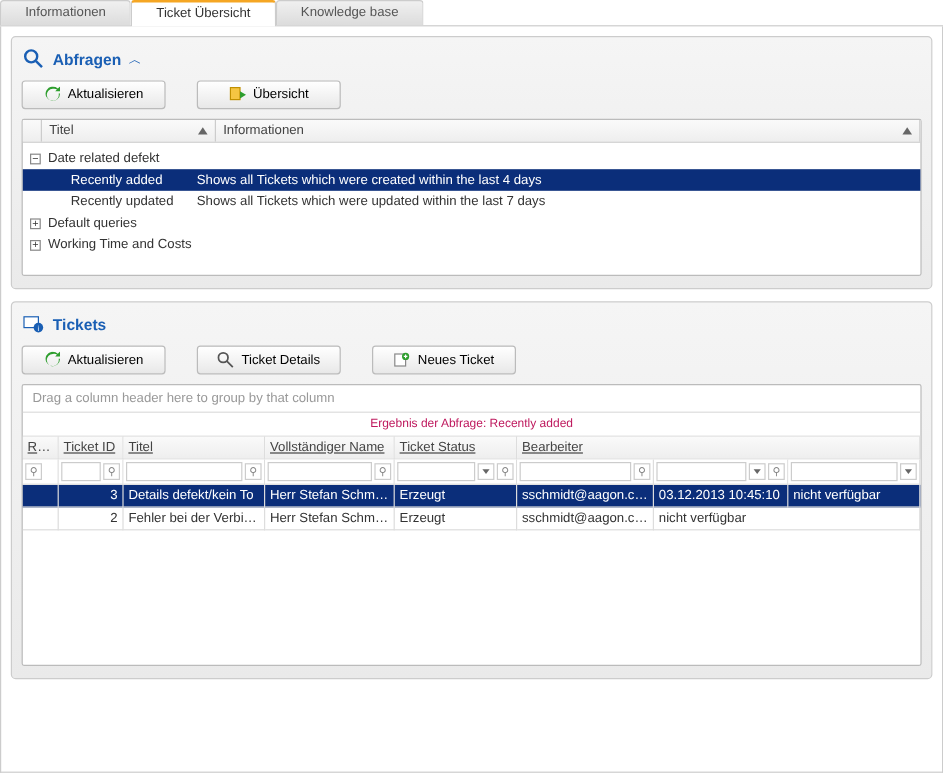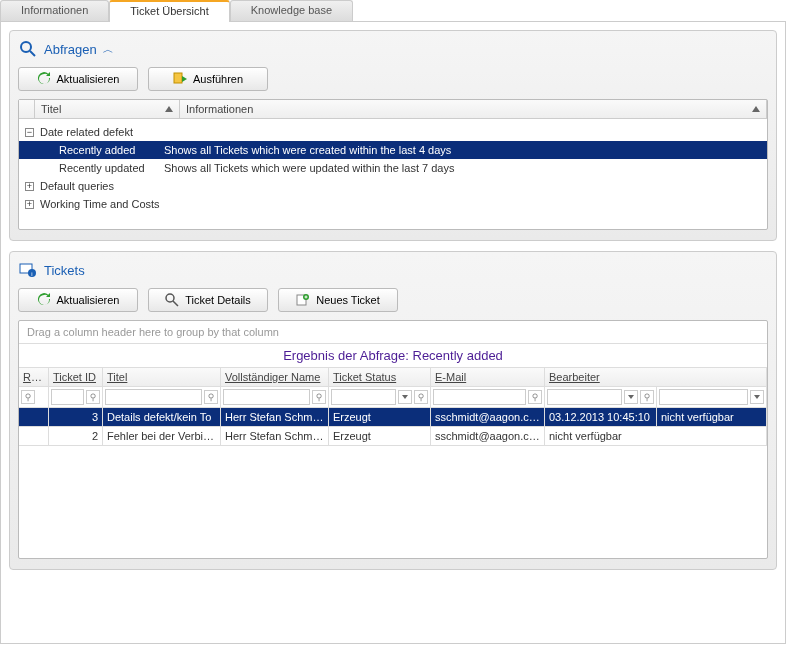--- a/index.html
+++ b/index.html
@@ -9,25 +9,25 @@
 
 .tabs { display: flex; height: 22px; border-bottom: 1px solid #ccc; background: #fff; }
 .tab { padding: 3px 20px; border: 1px solid #ccc; border-bottom: none; background: linear-gradient(to bottom, #f0f0f0, #dcdcdc); color: #555; margin-right: 0; cursor: pointer; border-radius: 3px 3px 0 0; }
 .tab.active { background: #fff; border-top: 2px solid #f5a623; color: #333; position: relative; z-index: 2; margin-bottom: -1px; }
 
 .content { border: 1px solid #ccc; border-top: none; padding: 8px; height: 622px; }
 
 
 .panel { border: 1px solid #ccc; border-radius: 4px; background: linear-gradient(to bottom, #f5f5f5, #eaeaea); padding: 6px 8px 10px 8px; margin-bottom: 10px; }
 .panel-head { display: flex; align-items: center; gap: 6px; padding: 2px 0 8px 0; }
-.panel-title { color: #1a5fb4; font-size: 13px; font-weight: normal; }
+.panel-title { color: #1a5fb4; font-size: 13px; font-weight: bold; }
 .panel-icon { width: 20px; height: 20px; display: inline-flex; align-items: center; justify-content: center; }
 
 
-.toolbar { display: flex; gap: 10px; margin-bottom: 8px; align-items: center; }
+.toolbar { display: flex; gap: 26px; margin-bottom: 8px; align-items: center; }
 .btn { display: inline-flex; align-items: center; gap: 6px; padding: 3px 14px; min-width: 120px; justify-content: center; border: 1px solid #bbb; border-radius: 3px; background: linear-gradient(to bottom, #fff, #e8e8e8); cursor: pointer; font-size: 11px; height: 24px; }
 
 
 .query-box { border: 1px solid #bbb; background: #fff; border-radius: 2px; }
 .q-head { display: flex; border-bottom: 1px solid #ccc; background: linear-gradient(to bottom, #fafafa, #eee); }
 .q-col { padding: 3px 6px; border-right: 1px solid #ccc; display: flex; justify-content: space-between; align-items: center; color: #444; }
 .q-col1 { width: 145px; }
 .q-col2 { flex: 1; }
 .sort-tri { width: 0; height: 0; border-left: 4px solid transparent; border-right: 4px solid transparent; border-bottom: 6px solid #666; }
 .q-body { min-height: 110px; padding: 4px 0; }
@@ -40,21 +40,21 @@
 .tree-item.selected { background: #0b2e7a; color: #fff; }
 
 
 .tickets-toolbar { display: flex; align-items: center; }
 .goto { margin-left: auto; display: flex; align-items: center; gap: 6px; }
 .goto input { width: 64px; height: 20px; border: 1px solid #aaa; padding: 1px 3px; }
 .iconbtn { width: 22px; height: 22px; border: 1px solid #bbb; border-radius: 3px; background: linear-gradient(to bottom,#fff,#e8e8e8); display: inline-flex; align-items:center; justify-content:center; cursor:pointer; }
 
 .ticket-box { border: 1px solid #bbb; background: #fff; border-radius: 2px; }
 .groupbar { padding: 5px 8px; color: #999; border-bottom: 1px solid #ddd; }
-.resulthead { text-align: center; padding: 4px; color: #4c1d95; font-size: 13px; border-bottom: 1px solid #ddd; }
+.resulthead { text-align: center; padding: 4px; color: #be185d; font-size: 10px; border-bottom: 1px solid #ddd; }
 .grid-head, .grid-filter, .grid-row { display: flex; }
 .gcol { border-right: 1px solid #ddd; border-bottom: 1px solid #ddd; padding: 3px 4px; overflow: hidden; white-space: nowrap; text-overflow: ellipsis; }
 .grid-head .gcol { background: linear-gradient(to bottom,#fafafa,#eee); color: #444; text-decoration: underline; }
 .grid-filter .gcol { background: #fff; padding: 2px; display: flex; gap: 2px; align-items: center; }
 .grid-filter input { flex: 1; width: 100%; border: 1px solid #ccc; height: 16px; font-size: 11px; padding: 0 2px; }
 .filter-pin { width: 14px; height: 14px; border: 1px solid #ccc; display: inline-flex; align-items:center; justify-content:center; font-size: 9px; color: #888; cursor: pointer; background:#fff; }
 .dropdown-arr { width: 14px; height: 14px; border: 1px solid #ccc; display: inline-flex; align-items:center; justify-content:center; cursor:pointer; background:#fff; }
 .dropdown-arr::after { content:''; width:0; height:0; border-left:3px solid transparent; border-right:3px solid transparent; border-top:4px solid #666; }
 .w-read { width: 30px; }
 .w-id   { width: 54px; }
@@ -105,21 +105,21 @@
           </span>
           <span>Aktualisieren</span>
         </button>
         <button class="btn">
           <span>
             <svg class="svg" width="14" height="14" viewBox="0 0 14 14">
                 <rect x="1" y="1" width="8" height="10" fill="#f5c542" stroke="#c08f00"></rect>
                 <polygon points="9,4 14,7 9,10" fill="#2e9e2e"></polygon>
               </svg>
           </span>
-          <span>Ausführen</span>
+          <span>Übersicht</span>
         </button>
       </div>
 
       <div class="query-box">
         <div class="q-head">
           <div class="q-col" style="width:16px;border-right:1px solid #ccc;"></div>
           <div class="q-col q-col1">
             <span>Titel</span>
             <span class="sort-tri"></span>
           </div>
@@ -202,21 +202,20 @@
         <div class="resulthead">
           <span>Ergebnis der Abfrage: </span><span>Recently added</span>
         </div>
 
         <div class="grid-head">
           <div class="gcol w-read">Read</div>
           <div class="gcol w-id">Ticket ID</div>
           <div class="gcol w-title">Titel</div>
           <div class="gcol w-name">Vollständiger Name</div>
           <div class="gcol w-stat">Ticket Status</div>
-          <div class="gcol w-mail">E-Mail</div>
           <div class="gcol w-bear">Bearbeiter</div>
         </div>
 
         <div class="grid-filter">
           <div class="gcol w-read">
               <span class="filter-pin">⚲</span>
             </div>
           <div class="gcol w-id">
               <input style="">
               <span class="filter-pin">⚲</span>

